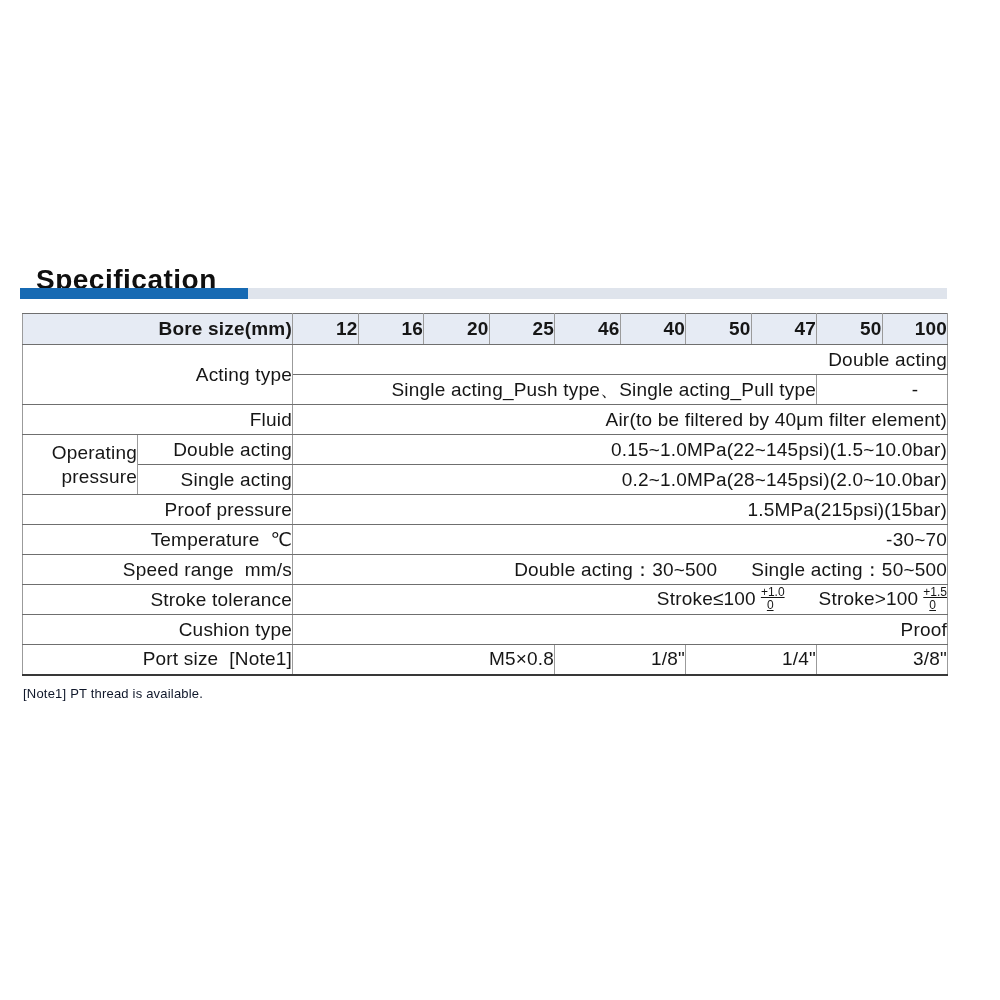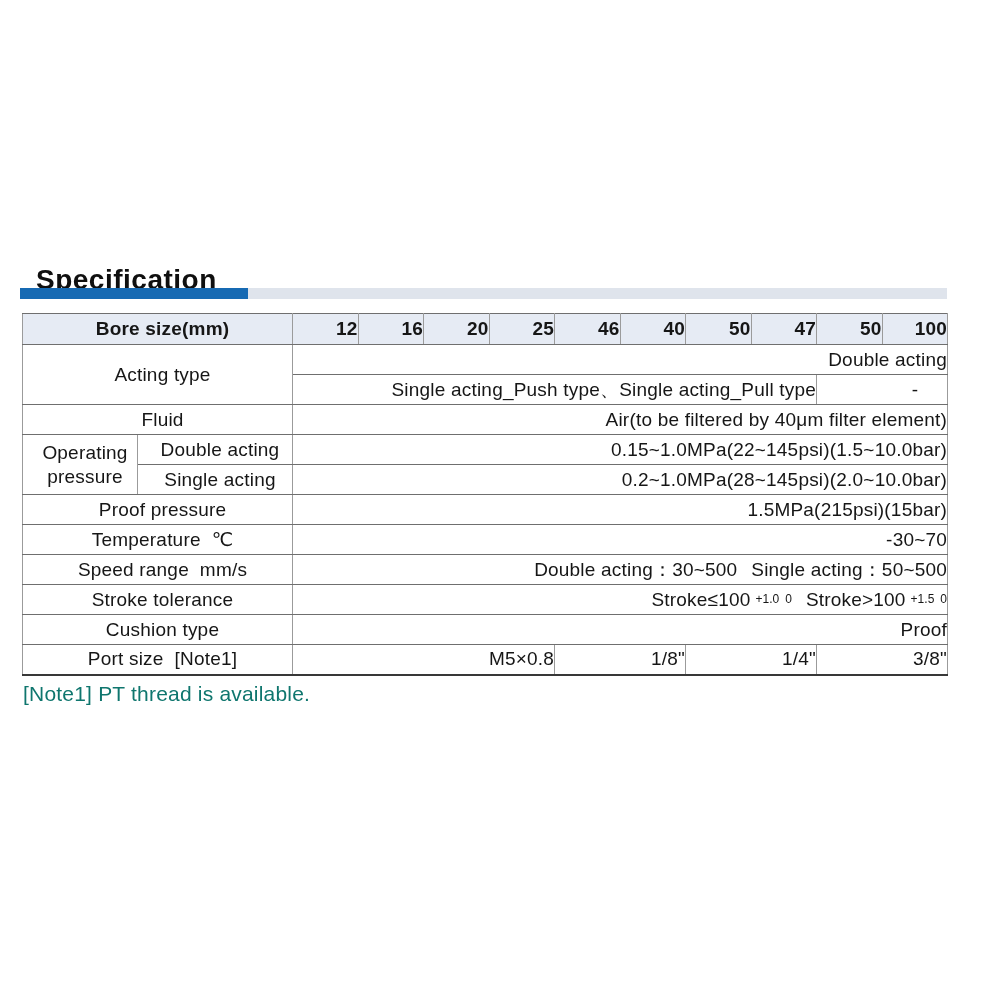--- a/index.html
+++ b/index.html
@@ -27,35 +27,35 @@
   table.spec{border-bottom:2px solid #383838;}
   .spec td,.spec th{
     border-top:1px solid #6f6f6f;border-bottom:1px solid #6f6f6f;
     border-left:1px solid #9b9b9b;border-right:1px solid #9b9b9b;
     padding:0;overflow:hidden;white-space:nowrap;font-weight:normal;
   }
   .spec tr{height:30px;}
   .spec tr.hdr{height:31px;}
   .spec tr.hdr th{background:#e6ebf4;font-weight:bold;}
   .lbl{
-    text-align:center;padding-left:10px !important;white-space:pre-wrap !important;
+    text-align:right;padding-left:10px !important;white-space:pre-wrap !important;
     line-height:1.25;
   }
   .val{text-align:right;}
   .dash-cell{text-align:center;padding-left:66px !important;}
-  .gap-left{margin-left:14px;}
+  .gap-left{margin-left:34px;}
   .tol{
-    display:inline-flex;flex-direction:row;align-items:flex-start;
+    display:inline-flex;flex-direction:column;align-items:flex-start;
     font-size:12px;line-height:1.05;vertical-align:middle;
-    margin-left:5px;transform:translateY(-1px);letter-spacing:0;
+    margin-left:5px;transform:translateY(-1px);letter-spacing:0;text-decoration:underline;
   }
   .tol .tol-sub{padding-left:6px;}
   .notes{
-    position:absolute;left:23px;top:681px;font-size:21px;line-height:26px;
-    letter-spacing:.2px;color:#0f766e;
+    position:absolute;left:23px;top:681px;font-size:13px;line-height:26px;
+    letter-spacing:.2px;color:#0f172a;
   }
 </style>
 </head>
 <body>
 
 <div class="title">Specification</div>
 
 <div class="accent-bar">
   <div class="bar-dark"></div>
 </div>

